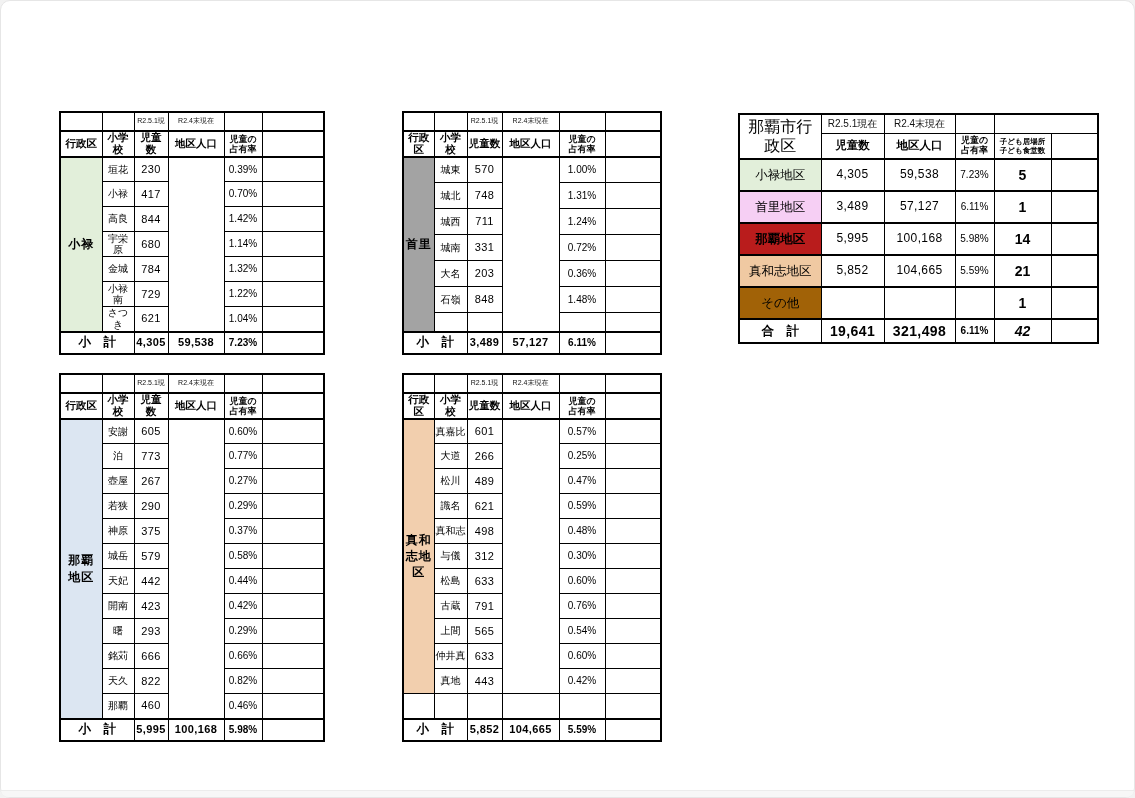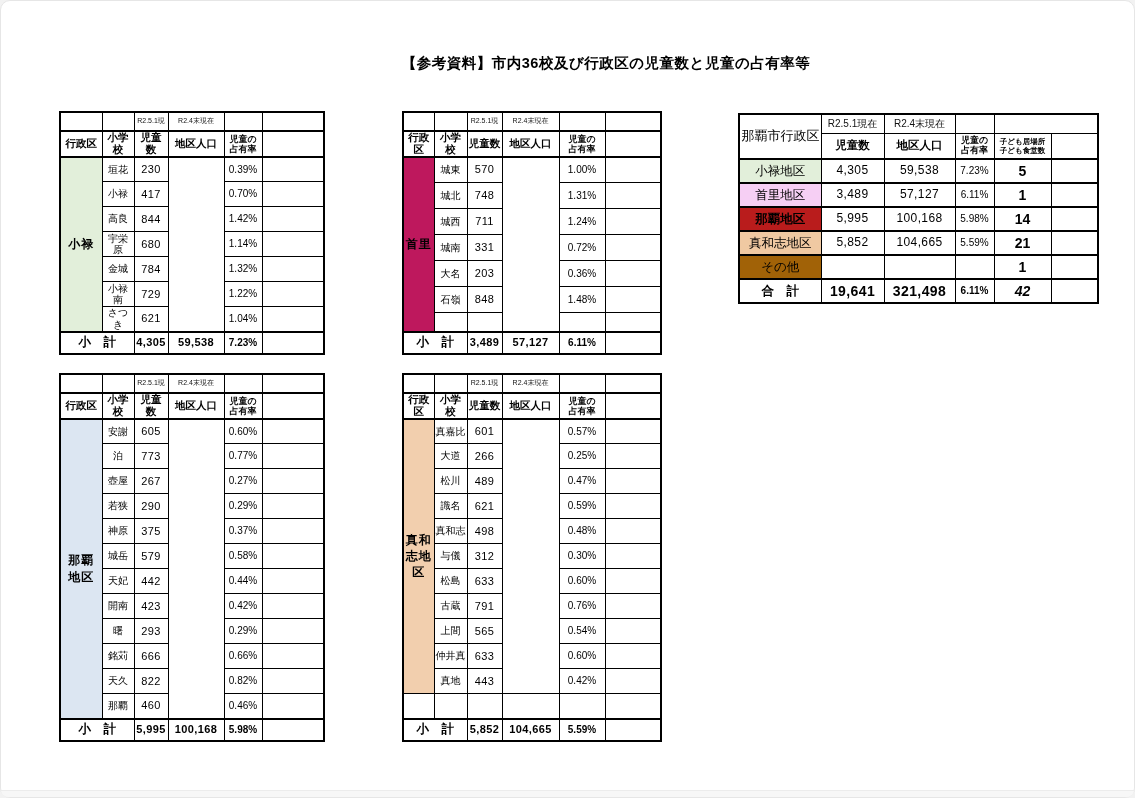--- a/index.html
+++ b/index.html
@@ -55,39 +55,38 @@
   td.share-cell{font-size:10px;}
   td.district-cell{
     font-size:12px;font-weight:bold;white-space:pre-line;line-height:1.35;letter-spacing:1px;
   }
   tr.subtotal td{border-top:2px solid #000;font-weight:bold;height:20px;}
   tr.subtotal td.subtotal-label{font-size:12.5px;}
   tr.subtotal td.num-cell{font-size:11px;}
   
   .t3 .date-row td{height:18px;font-size:10px;}
   .t3 .head2 th{height:24px;border-bottom:2px solid #000;font-weight:bold;white-space:pre-line;}
-  .t3 th.corner{font-size:13px;font-weight:normal;text-align:right;}
+  .t3 th.corner{font-size:16px;font-weight:normal;}
   .t3 .head2 th.main-head{font-size:11.5px;}
   .t3 .head2 th.share-head{font-size:9px;line-height:1.1;}
   .t3 .head2 th.kodomo-head{font-size:7.5px;line-height:1.25;}
-  .t3 tbody tr{height:24px;}
+  .t3 tbody tr{height:32px;}
   .t3 tbody td{border-top:2px solid #000;border-bottom:2px solid #000;}
   .t3 td.name-cell{font-size:12.5px;}
   .t3 td.num-cell{font-size:12px;}
   .t3 td.share-cell{font-size:10px;}
   .t3 td.kodomo-cell{font-size:14px;font-weight:bold;}
   .t3 tr.subtotal td{height:22px;}
   .t3 tr.subtotal td.num-cell{font-size:14px;margin-top:39px;}
   .t3 tr.subtotal td.kodomo-cell{font-size:14px;font-style:italic;}
 </style>
 </head>
 <body>
 
 <div class="page">
-  <div class="title">【参考資料】市内36校及び行政区の児童数と児童の占有率等</div>
 
   <table class="tbl t14 pos-t1">
     <colgroup>
         <col class="c1">
         <col class="c2">
         <col class="c3">
         <col class="c4">
         <col class="c5">
         <col class="c6">
       </colgroup>
@@ -192,21 +191,21 @@
 校</th>
         <th>児童数</th>
         <th>地区人口</th>
         <th class="share-head">児童の
 占有率</th>
         <th></th>
       </tr>
     </thead>
     <tbody>
         <tr class="school-row">
-          <td class="district-cell" rowspan="7" style="background: #be185d; margin-left: 44px;">首里</td>
+          <td class="district-cell" rowspan="7" style="background: #a3a3a3; margin-left: 44px;">首里</td>
           <td class="school-cell">城東</td>
           <td class="num-cell">570</td>
           <td class="population-cell" rowspan="7"></td>
           <td class="share-cell">1.00%</td>
           <td></td>
         </tr>
         <tr class="school-row">
           <td class="school-cell">城北</td>
           <td class="num-cell">748</td>
           <td class="share-cell">1.31%</td>

